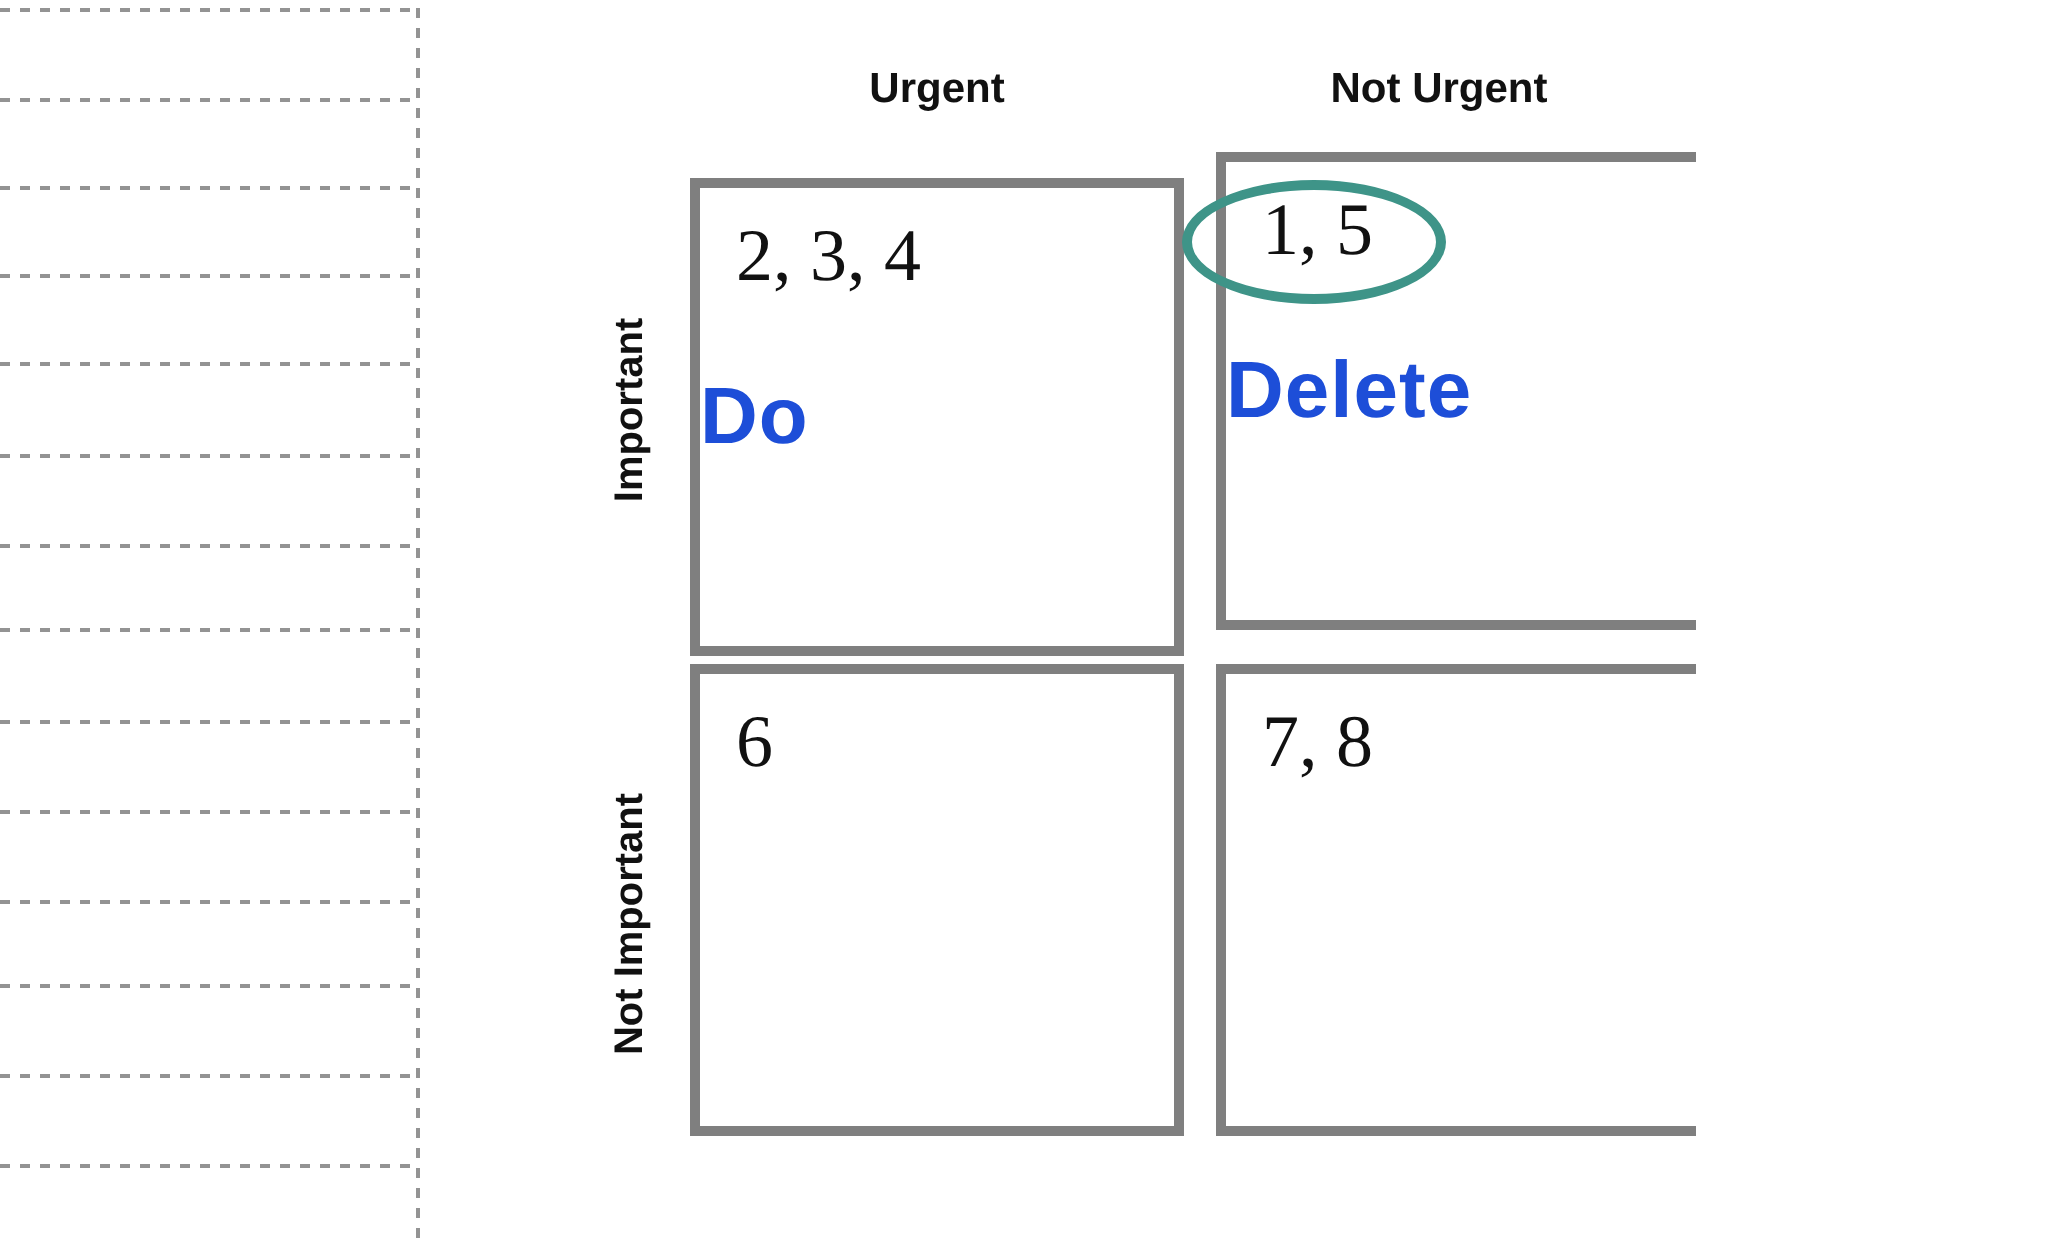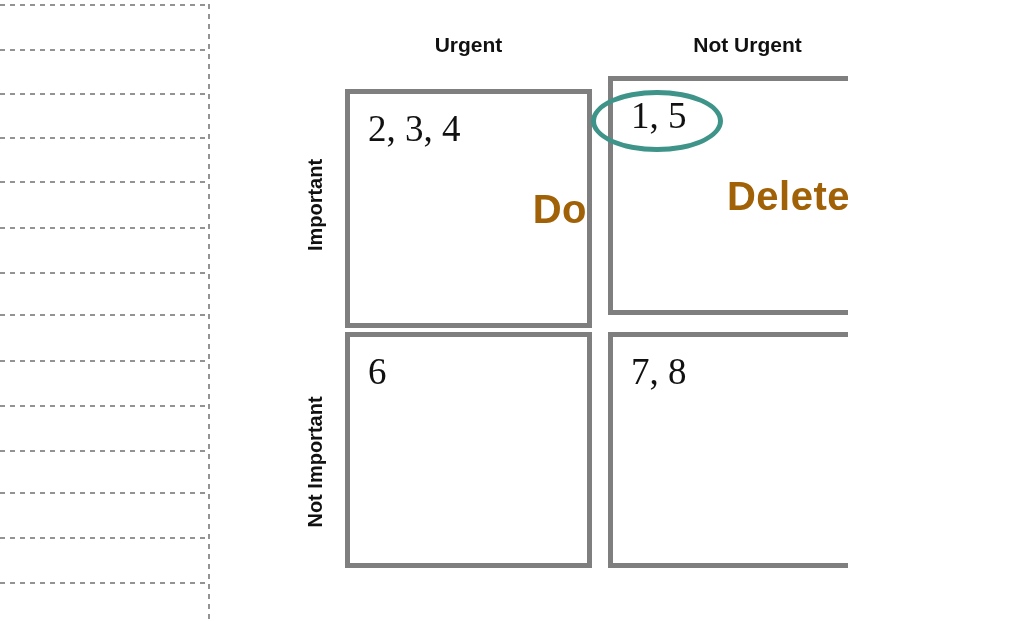--- a/index.html
+++ b/index.html
@@ -33,21 +33,21 @@
   .col-header {
     position: absolute;
     top: 33px;
     width: 247px;
     text-align: center;
     font-size: 21px;
     font-weight: bold;
     color: #111111;
   }
   #hdr-urgent { left: 345px; }
-  #hdr-not-urgent { left: 624px; }
+  #hdr-not-urgent { left: 596px; }
 
   .row-header {
     position: absolute;
     left: 195px;
     width: 240px;
     height: 26px;
     line-height: 26px;
     text-align: center;
     font-size: 20px;
     font-weight: bold;
@@ -77,24 +77,24 @@
     line-height: 1.05;
     color: #111111;
     white-space: nowrap;
   }
   .quad .action {
     position: absolute;
     left: 0;
     top: 50%;
     width: 100%;
     transform: translateY(-50%);
-    text-align: right;
+    text-align: left;
     font-size: 40px;
     font-weight: bold;
-    color: #a16207;
+    color: #1d4ed8;
     letter-spacing: 0.5px;
   }
 
   .highlight-ellipse {
     position: absolute;
     left: 591px;
     top: 90px;
     width: 132px;
     height: 62px;
     box-sizing: border-box;

